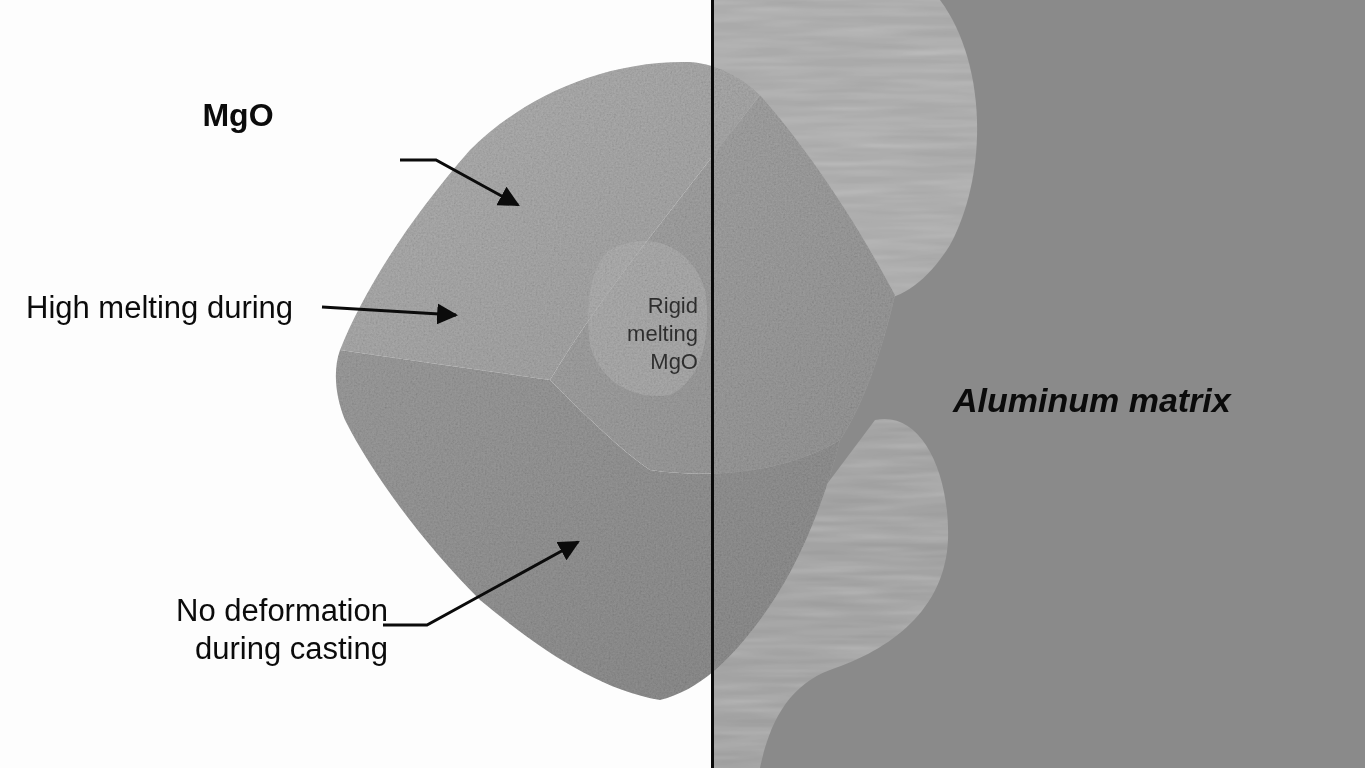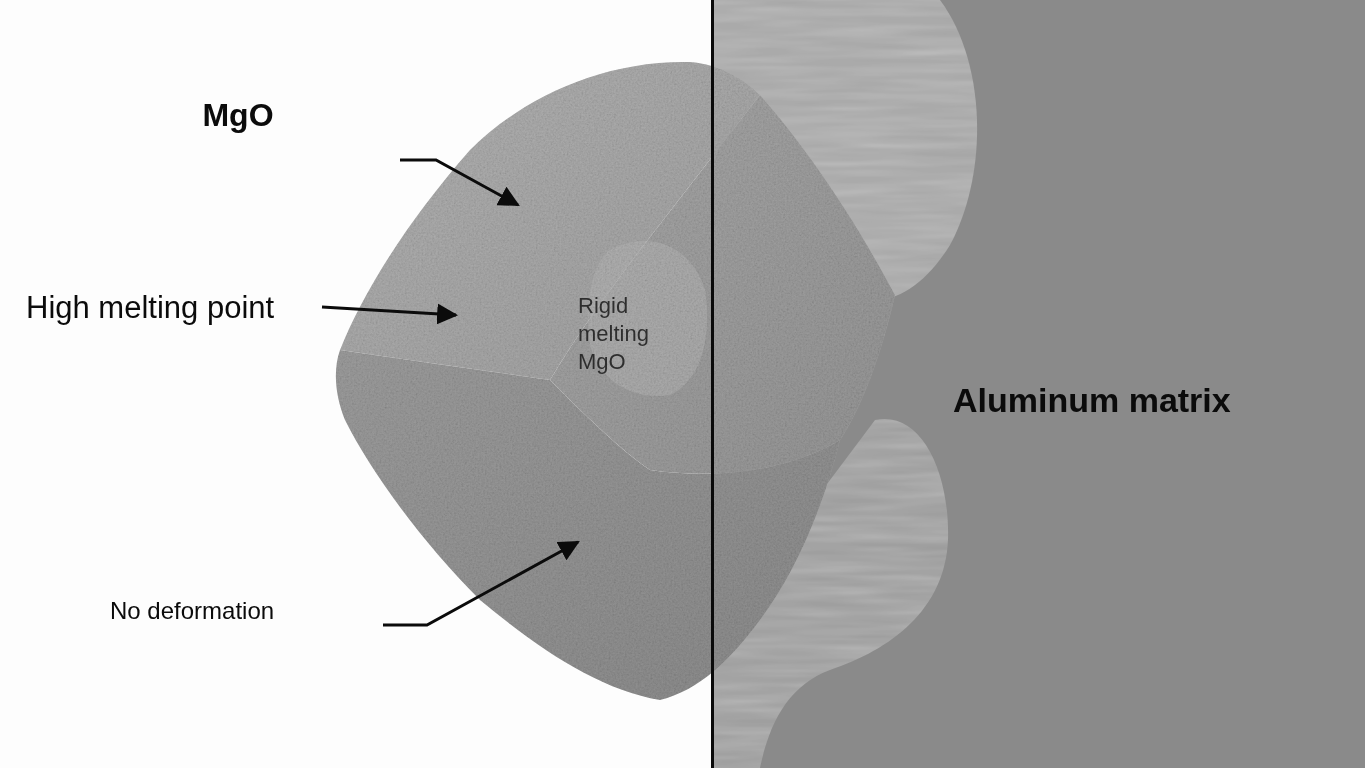--- a/index.html
+++ b/index.html
@@ -6,24 +6,24 @@
   body { width:1365px; height:768px; overflow:hidden; background:#ffffff; position:relative; font-family:"Liberation Sans", sans-serif; }
   .stage { position:absolute; left:0; top:0; width:1365px; height:642px; }
   .left-panel { position:absolute; left:0; top:0; width:712px; height:768px; background:#fdfdfd; }
   .right-panel { position:absolute; left:712px; top:0; width:653px; height:768px; background:#8a8a8a; }
   svg.scene { position:absolute; left:0; top:0; }
   .divider { position:absolute; left:711px; top:0; width:3px; height:768px; background:#0a0a0a; }
   .label { position:absolute; color:#0b0b0b; white-space:nowrap; }
   .lbl-mgo { left:0; top:96px; width:476px; text-align:center; font-size:32px; font-weight:bold; line-height:38px; }
   .lbl-mgo div { display:block; }
   .lbl-melt { left:26px; top:290px; font-size:31px; }
-  .lbl-deform { left:110px; top:592px; width:278px; text-align:left; font-size:24px; line-height:38px; }
+  .lbl-deform { left:110px; top:592px; width:278px; text-align:right; font-size:31px; line-height:38px; }
   .lbl-deform div { display:block; }
-  .lbl-alu { left:953px; top:381px; font-size:34px; font-weight:bold; }
-  .lbl-garbled { left:578px; top:292px; width:120px; text-align:left; font-size:22px; line-height:28px; color:#1a1a1a; opacity:0.85; }
+  .lbl-alu { left:953px; top:381px; font-size:34px; font-weight:bold;font-style:italic; }
+  .lbl-garbled { left:578px; top:292px; width:120px; text-align:right; font-size:22px; line-height:28px; color:#1a1a1a; opacity:0.85; }
   .lbl-garbled div { display:block; }
 </style>
 </head>
 <body>
 
 <div class="stage">
   <div class="left-panel"></div>
   <div class="right-panel"></div>
 
   <svg class="scene" width="1365" height="768" viewBox="0 0 1365 768">
@@ -88,24 +88,25 @@
       <polyline points="383,625 427,625 578,542" fill="none" stroke="#0b0b0b" stroke-width="3" marker-end="url(#ah)"></polyline>
     </g>
   </svg>
 
   <div class="divider"></div>
 
   <div class="label lbl-mgo">
     <div>MgO</div>
   </div>
 
-  <div class="label lbl-melt">High melting point</div>
+  <div class="label lbl-melt">High melting during</div>
 
   <div class="label lbl-deform">
     <div>No deformation</div>
+    <div>during casting</div>
   </div>
 
   <div class="label lbl-garbled">
     <div>Rigid</div>
     <div>melting</div>
     <div>MgO</div>
   </div>
 
   <div class="label lbl-alu">Aluminum matrix</div>
 </div>

